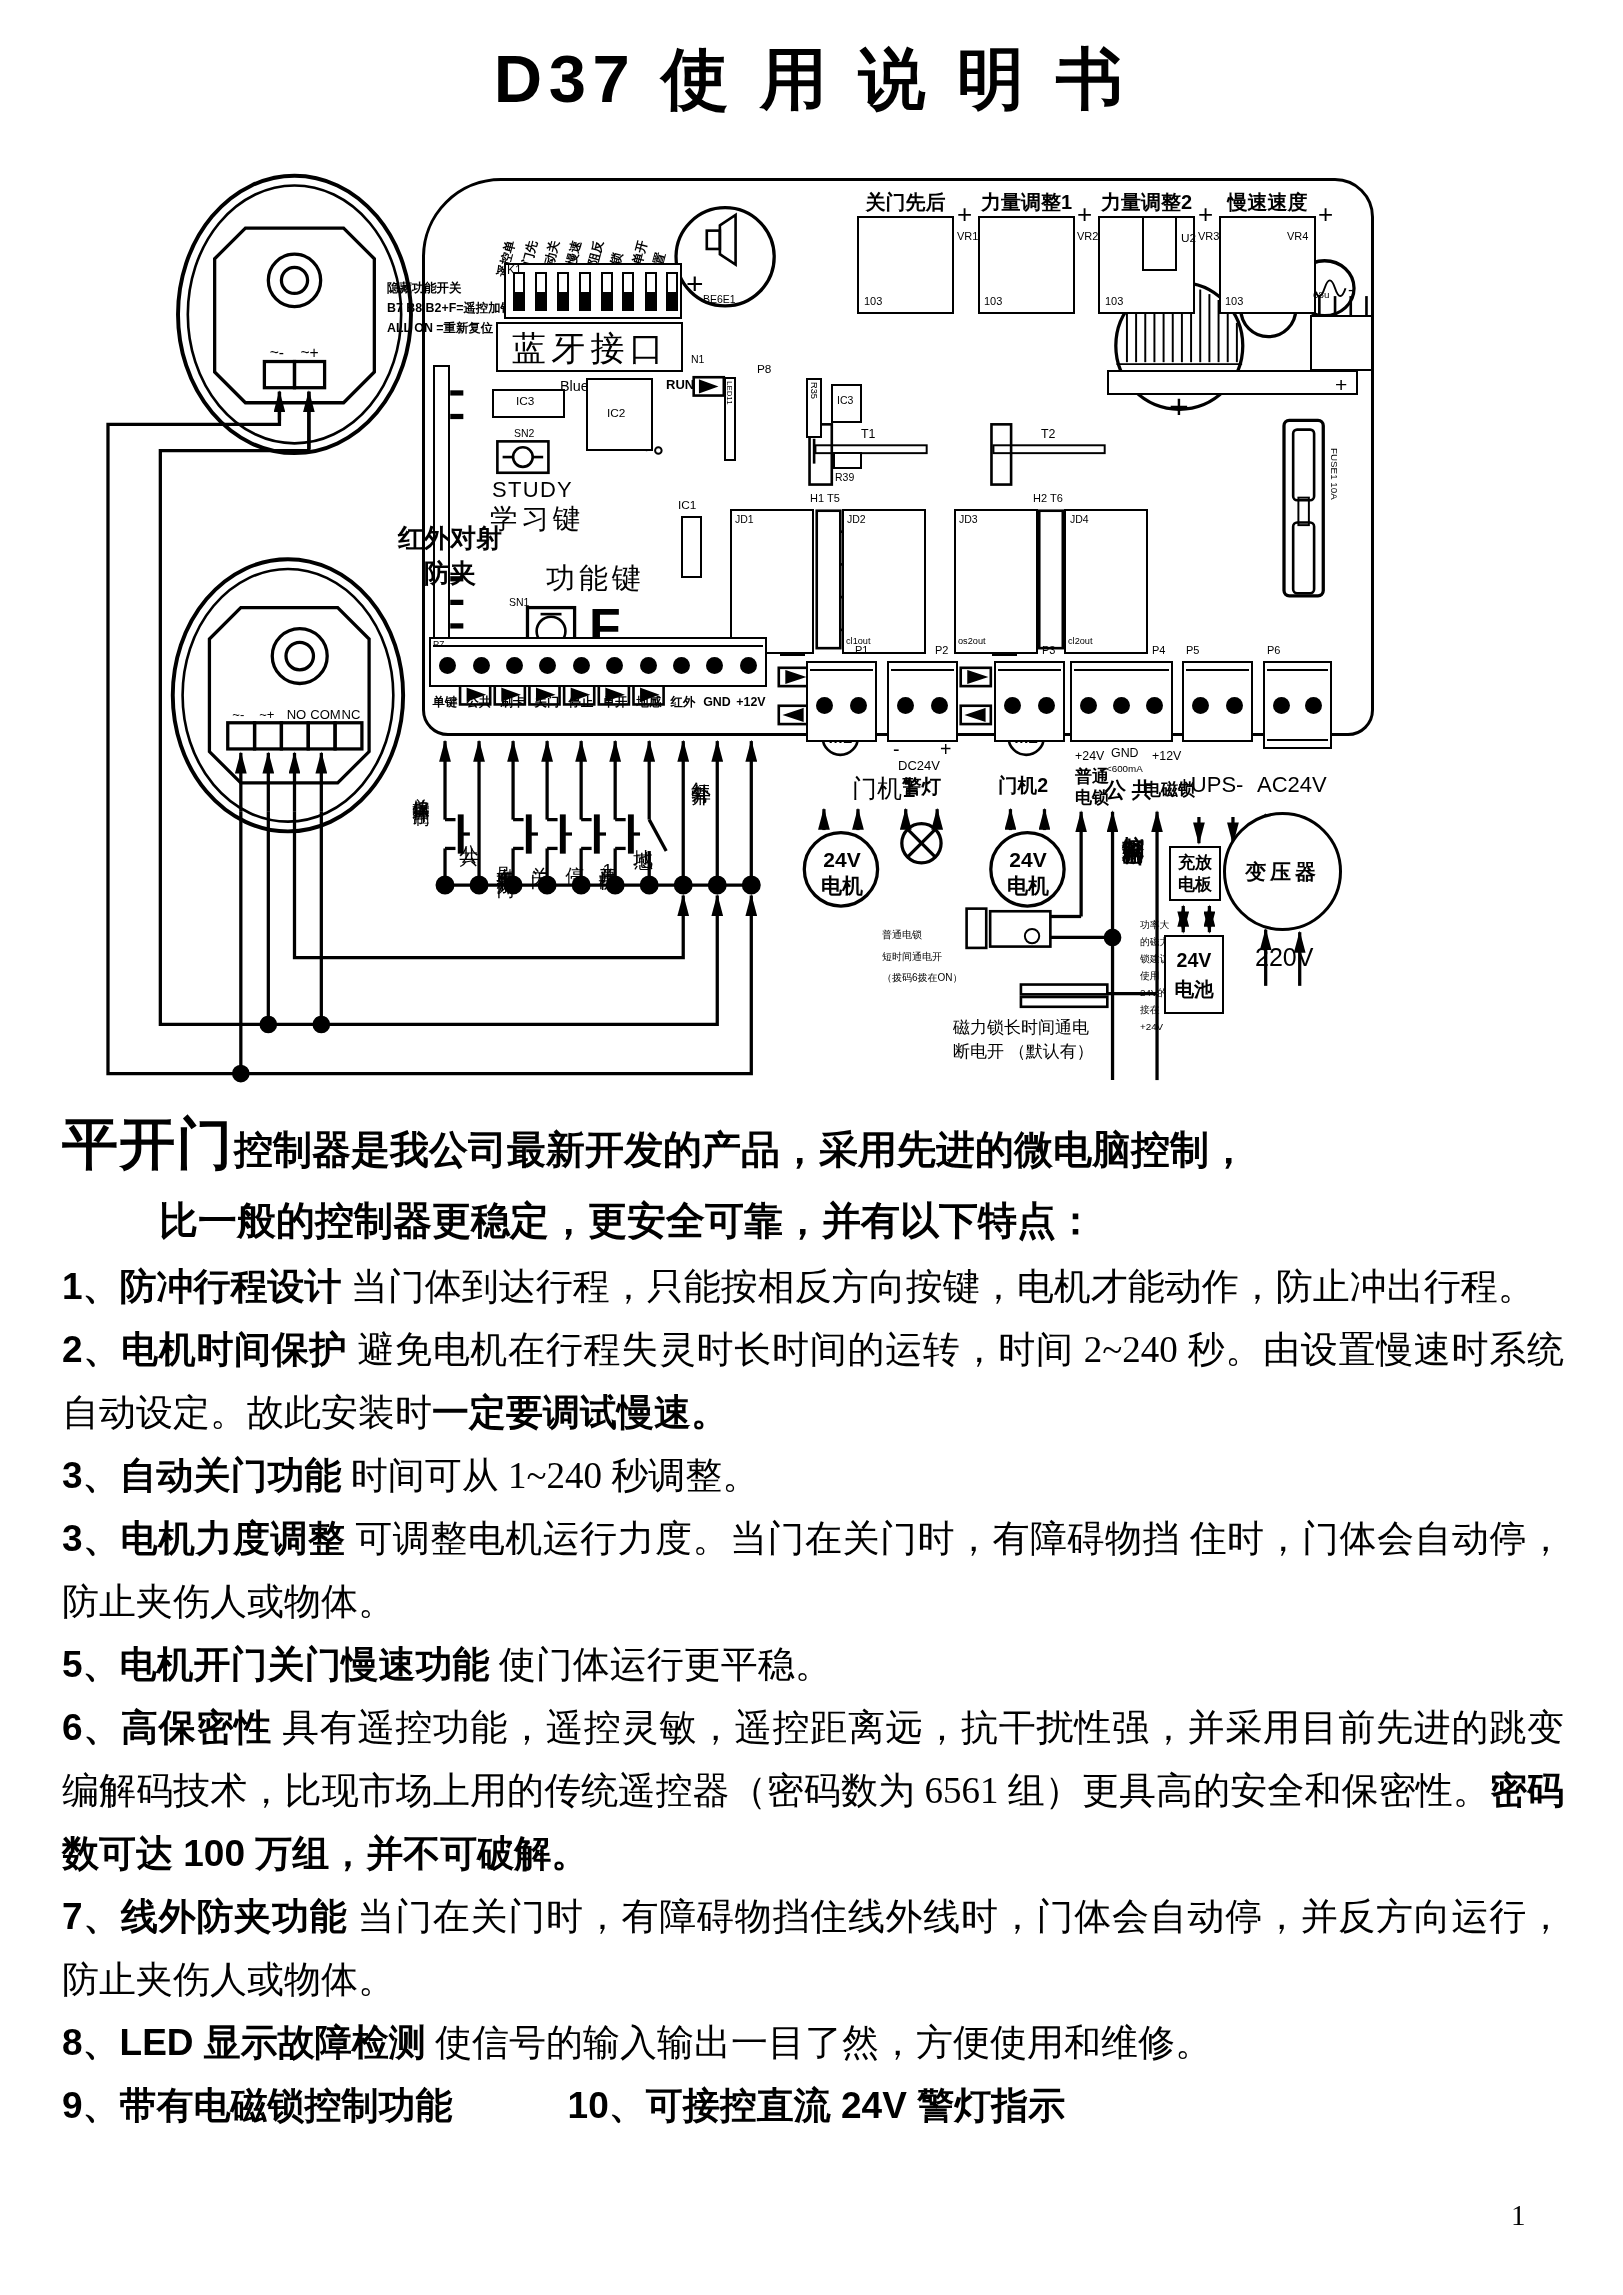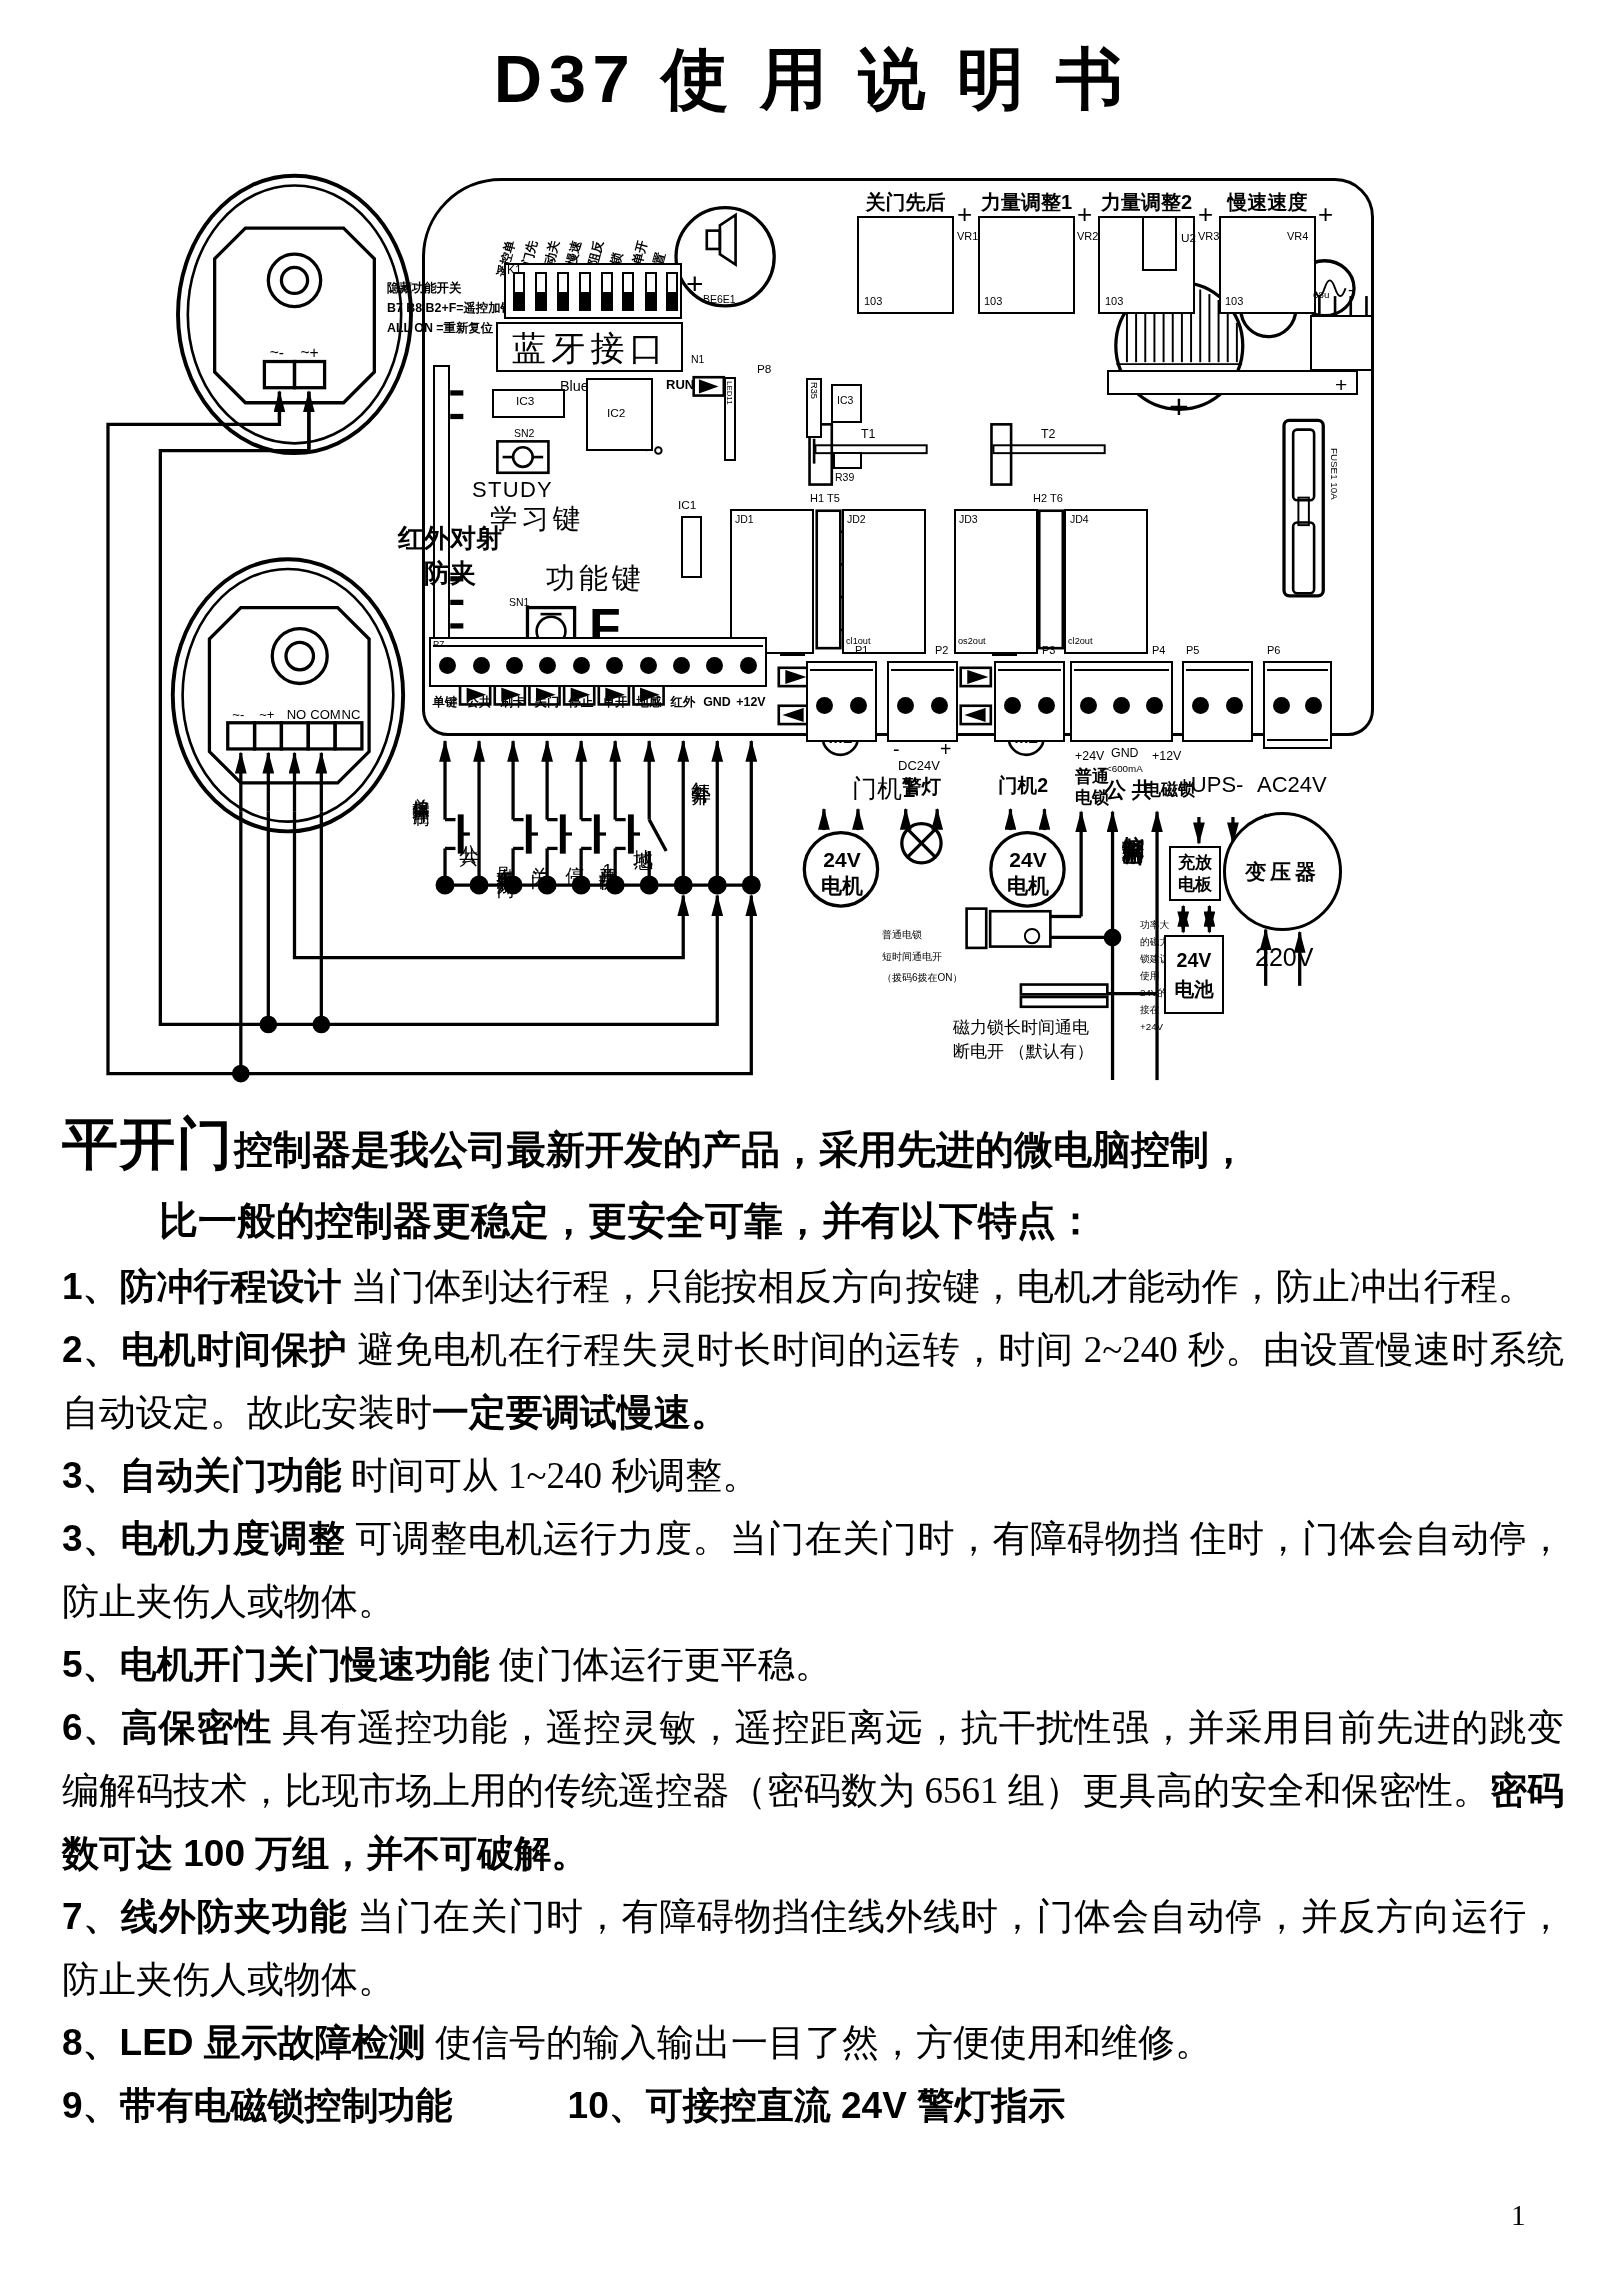--- a/index.html
+++ b/index.html
@@ -402,21 +402,21 @@
     <div class="lbl" style="left:1202px;top:191px;width:131px;text-align:center;font-size:20px;font-weight:700;">慢速速度</div>
     <div class="box" style="left:1219px;top:216px;width:97px;height:98px;"></div>
     <div class="lbl" style="left:1318px;top:200px;font-size:26px;">+</div>
     <div class="lbl" style="left:1287px;top:230px;font-size:11px;">VR4</div>
     <div class="lbl" style="left:1225px;top:295px;font-size:11px;">103</div>
 
     <div class="box" style="left:433px;top:365px;width:17px;height:278px;"></div>
     <div class="box" style="left:492px;top:389px;width:73px;height:29px;border-width:2px;"></div>
     <div class="lbl" style="left:516px;top:395px;font-size:11.8px;">IC3</div>
     <div class="lbl" style="left:514px;top:427px;font-size:10.5px;">SN2</div>
-    <div class="lbl" style="left:472px;top:477px;font-size:22px;letter-spacing:1.3px;">STUDY</div>
+    <div class="lbl" style="left:492px;top:477px;font-size:22px;letter-spacing:1.3px;">STUDY</div>
     <div class="lbl" style="left:490px;top:503px;font-size:27.5px;letter-spacing:3.9px;">学习键</div>
     <div class="box" style="left:586px;top:378px;width:67px;height:73px;border-width:2px;"></div>
     <div class="lbl" style="left:607px;top:407px;font-size:11.8px;">IC2</div>
     <div class="lbl" style="left:666px;top:378px;font-size:13px;font-weight:700;">RUN</div>
     <div class="box" style="left:724px;top:377px;width:11.8px;height:84px;border-width:2px;"></div>
     <div class="lbl vlat" style="left:725px;top:381px;font-size:7.9px;">LED11</div>
     <div class="lbl" style="left:757px;top:363px;font-size:11.8px;">P8</div>
     <div class="box" style="left:806px;top:378px;width:15.7px;height:60px;border-width:2px;"></div>
     <div class="lbl vlat" style="left:808px;top:382px;font-size:9.2px;">R35</div>
     <div class="box" style="left:831px;top:384px;width:31px;height:39px;border-width:2px;"></div>

